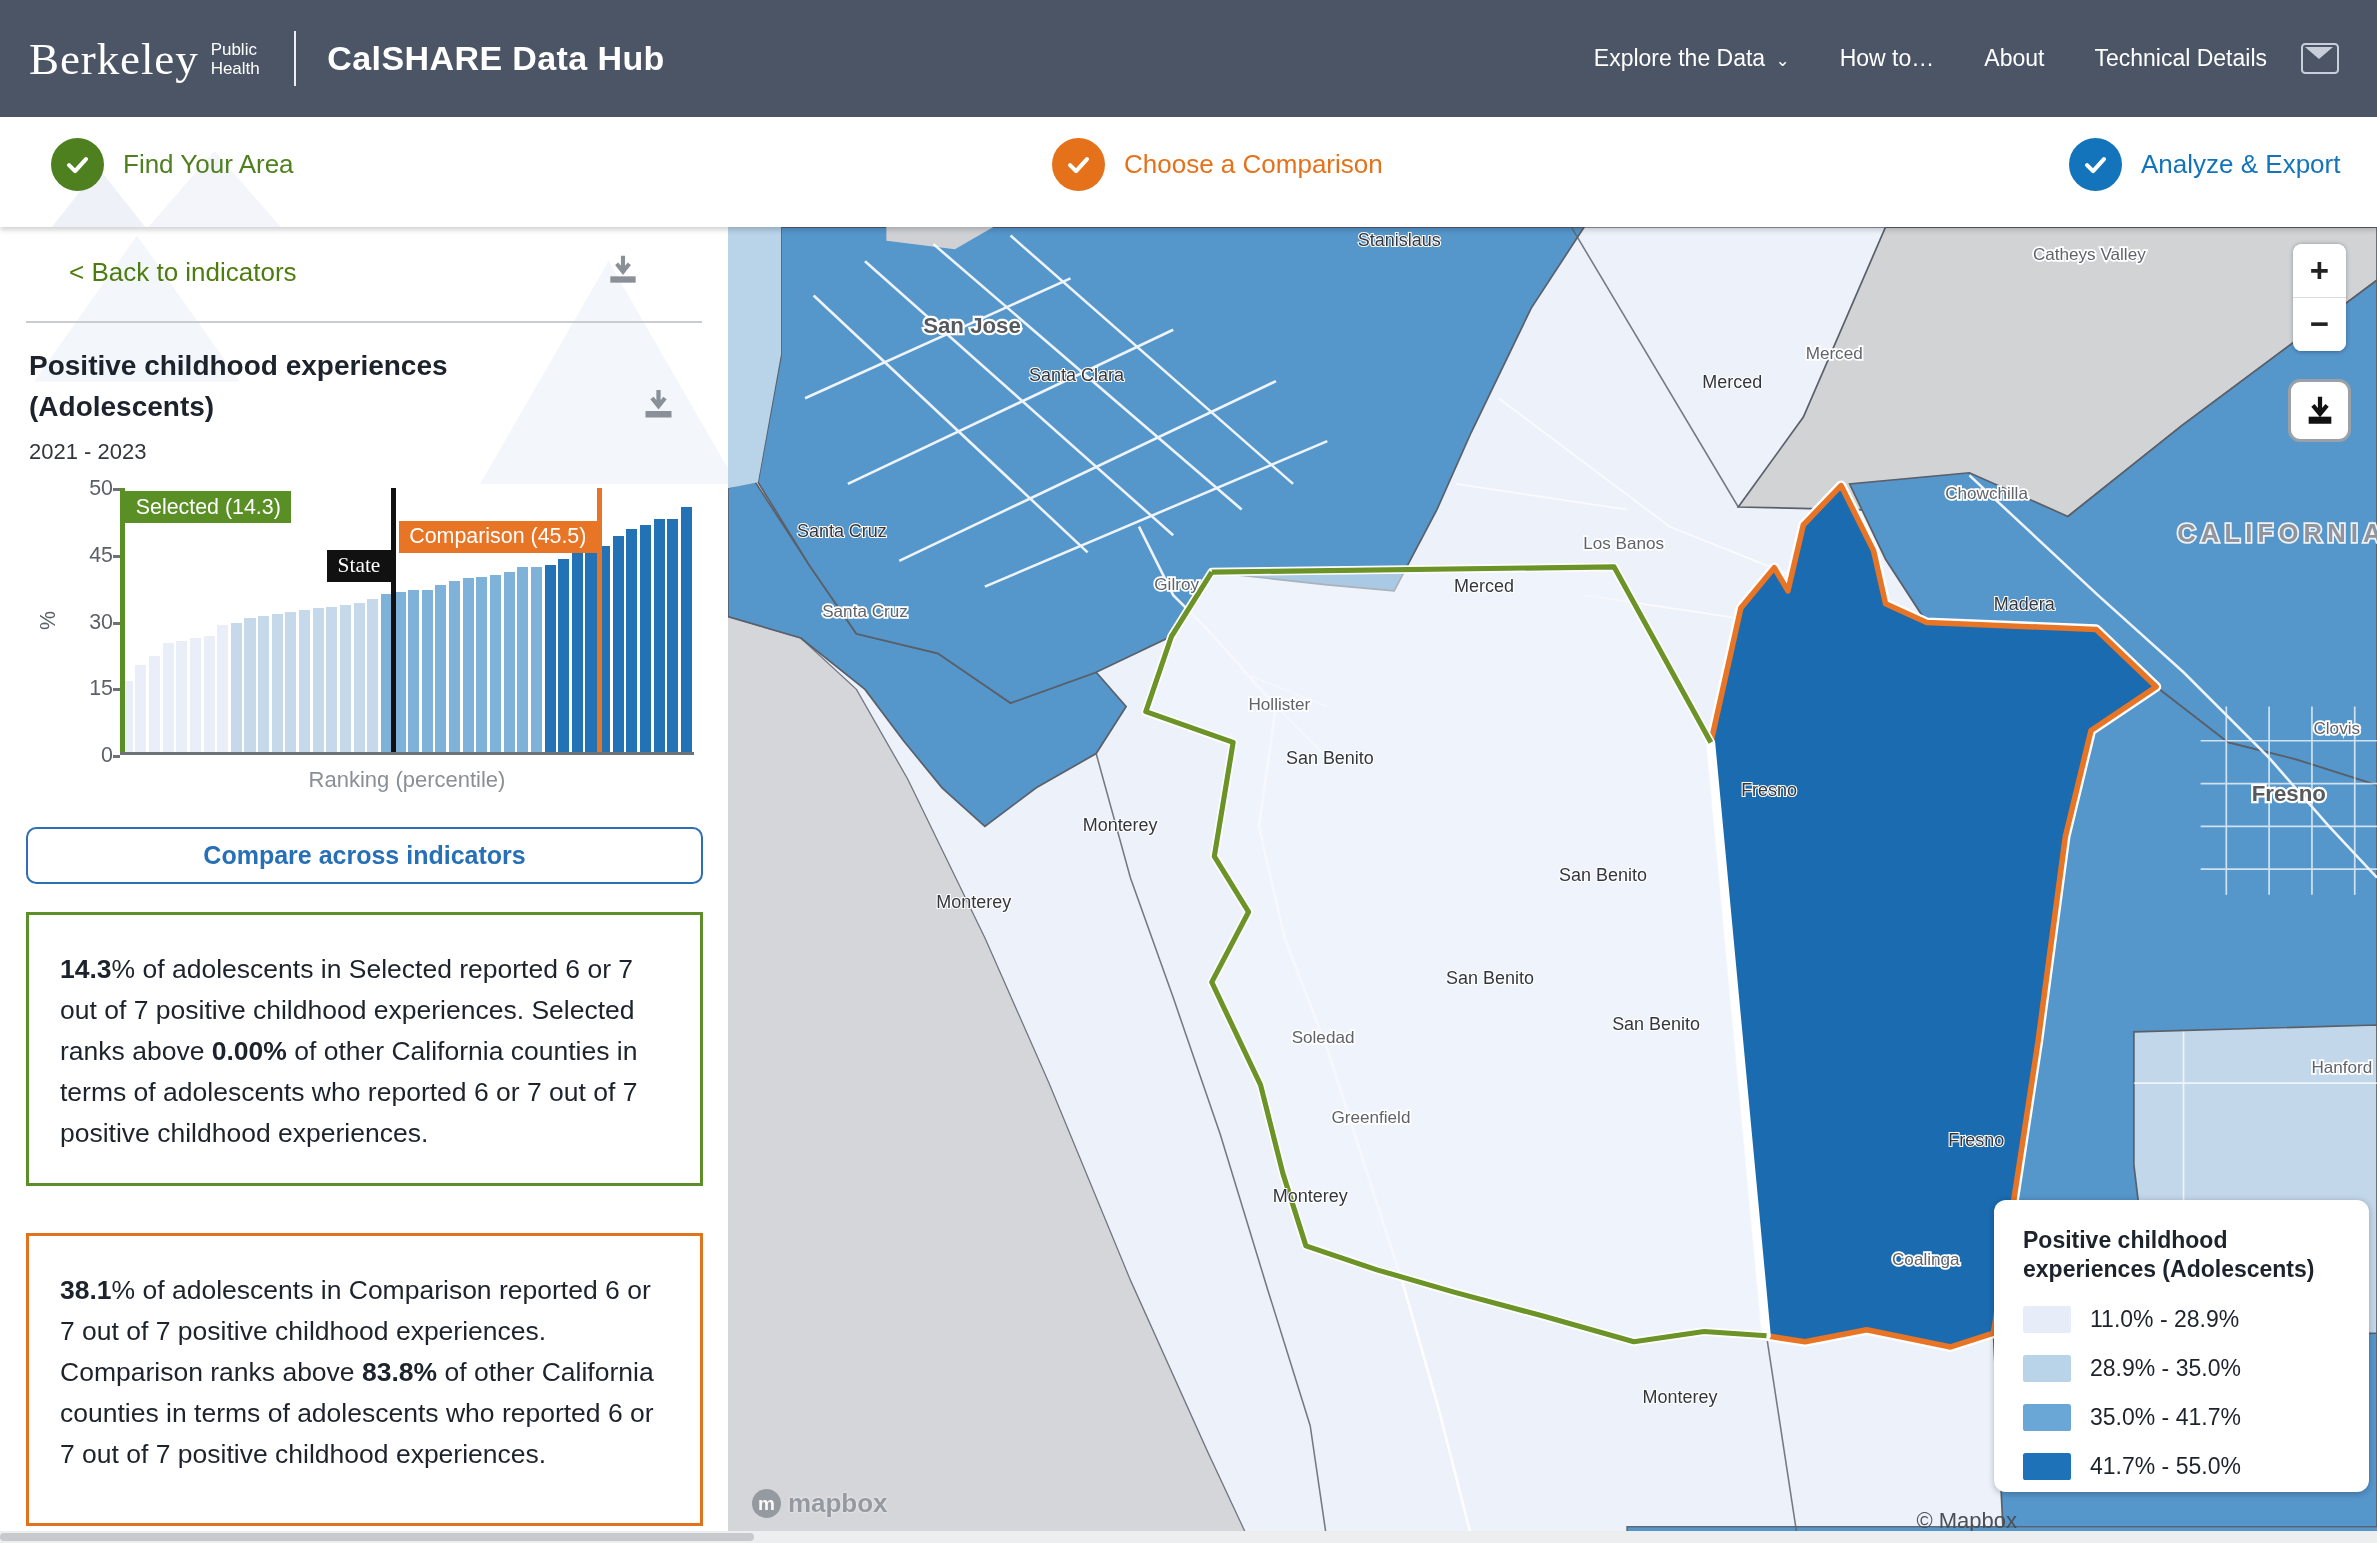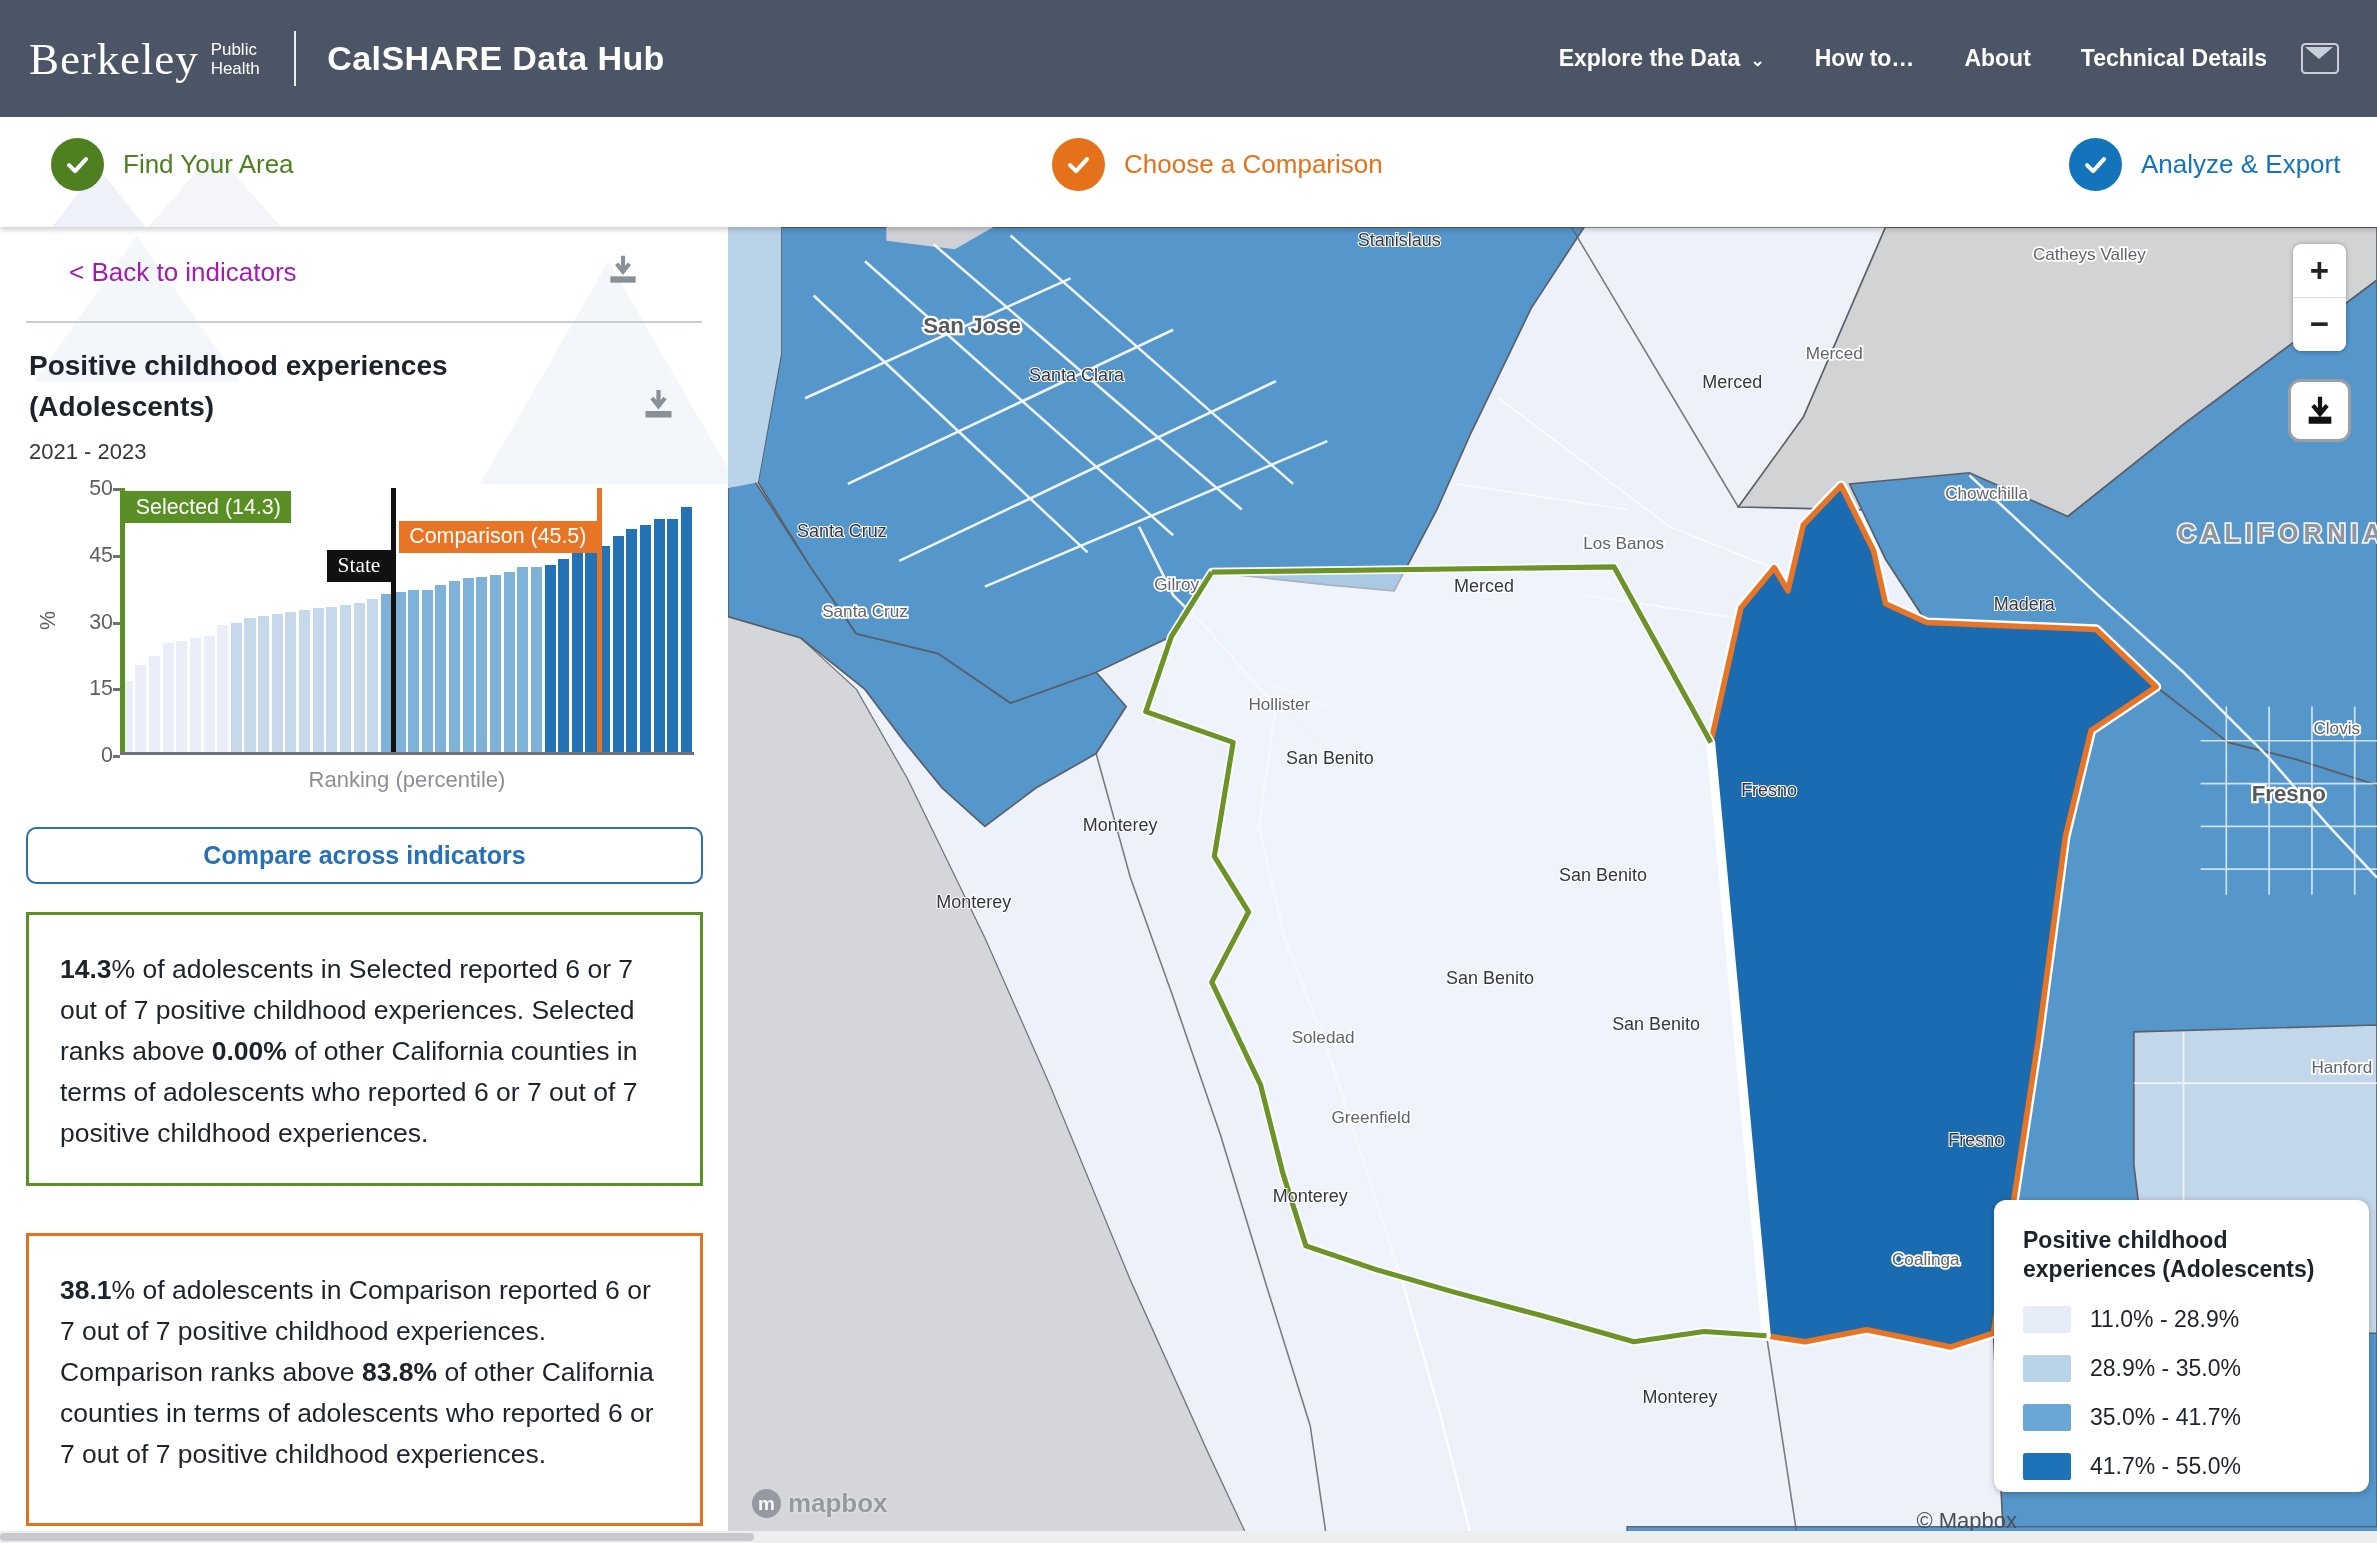--- a/index.html
+++ b/index.html
@@ -8,42 +8,42 @@
 
   
   .header{position:absolute;left:0;top:0;width:2377px;height:117px;background:#4b5566;
     display:flex;align-items:center;color:#fff;z-index:40;}
   .brand{display:flex;align-items:center;margin-left:29px;}
   .brand-serif{font-family:"Liberation Serif",serif;font-size:45px;letter-spacing:0.9px;}
   .brand-sub{margin-left:12px;font-size:17px;line-height:19px;}
   .brand-divider{width:2.6px;height:55px;background:#ffffff;margin:0 31px 0 34px;opacity:.9;}
   .app-title{font-size:34px;font-weight:bold;letter-spacing:0.4px;}
   .nav{margin-left:auto;display:flex;align-items:center;gap:50px;margin-right:34px;}
-  .nav-item{font-size:23px;font-weight:bold;cursor:pointer;display:flex;align-items:center;gap:10.3px;white-space:nowrap;}
+  .nav-item{font-size:23px;font-weight:normal;cursor:pointer;display:flex;align-items:center;gap:10.3px;white-space:nowrap;}
   .caret{font-size:17px;transform:translateY(1.7px);}
   .mail{width:38px;height:31px;border:2.6px solid #c9cfda;border-radius:4.3px;position:relative;}
   .mail::before{content:"";position:absolute;left:1.7px;top:1.7px;border-left:14.6px solid transparent;
     border-right:14.6px solid transparent;border-top:12px solid #c9cfda;}
 
   
   .stepbar{position:absolute;left:0;top:117px;width:2377px;height:110px;background:#fff;
     box-shadow:0 2.6px 5.1px rgba(0,0,0,.18);z-index:30;overflow:hidden;}
   .wm{position:absolute;background:#eef1f8;}
   .wm1{left:17px;top:51px;width:163px;height:103px;clip-path:polygon(50% 0,0 100%,100% 100%);}
   .wm2{left:103px;top:34px;width:223px;height:128px;clip-path:polygon(50% 0,0 100%,100% 100%);opacity:.7;}
   .step{position:absolute;top:0;height:94px;display:flex;align-items:center;gap:19px;}
   .step-circle{width:53px;height:53px;border-radius:50%;display:flex;align-items:center;justify-content:center;}
   .step-label{font-size:26px;}
 
   
   .sidebar{position:absolute;left:0;top:227px;width:728px;height:1316px;background:#fff;z-index:20;overflow:hidden;}
   .side-wm{position:absolute;background:#f3f6fa;}
   .side-wm1{left:34px;top:8.6px;width:206px;height:146px;clip-path:polygon(50% 0,0 100%,100% 100%);}
   .side-wm2{left:480px;top:34px;width:257px;height:223px;clip-path:polygon(50% 0,0 100%,100% 100%);}
-  .back-link{position:absolute;left:69px;top:30px;font-size:26px;color:#a21caf;cursor:pointer;}
+  .back-link{position:absolute;left:69px;top:30px;font-size:26px;color:#4d7c0f;cursor:pointer;}
   .dl-icon{position:absolute;cursor:pointer;}
   .divider{position:absolute;left:26px;right:26px;top:94px;height:1.7px;background:#c9ccd1;}
   .ind-title{position:absolute;left:29px;top:118px;font-size:28px;font-weight:bold;color:#1d232c;line-height:41px;width:565px;}
   .period{position:absolute;left:29px;top:212px;font-size:22px;color:#32373e;}
 
   .chart{position:absolute;left:0px;top:261px;width:728px;height:308px;}
   .plot{position:absolute;left:120px;top:0px;width:574px;height:267px;border-bottom:3.4px solid #6e7378;}
   .bars{position:absolute;left:1.7px;bottom:0;width:570px;height:267px;display:flex;align-items:flex-end;gap:2.6px;}
   .bar{flex:1 1 auto;}
   .ytick{position:absolute;right:615px;width:51px;text-align:right;font-size:21.4px;color:#5c6167;}

